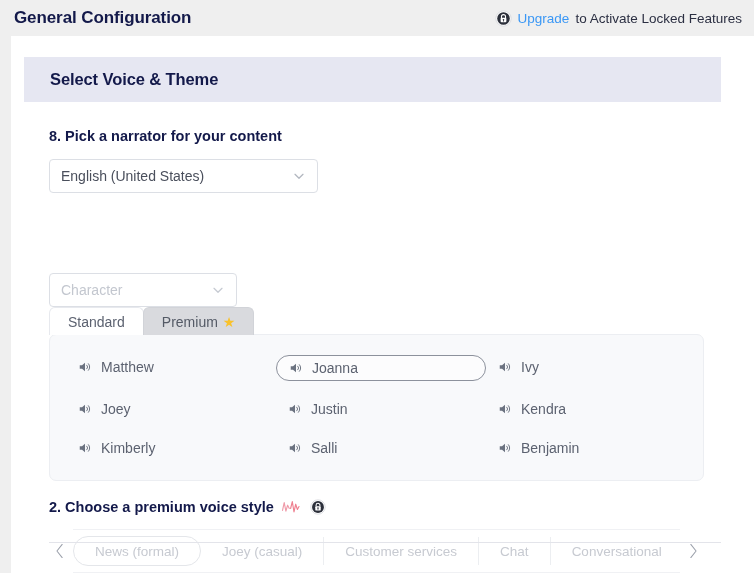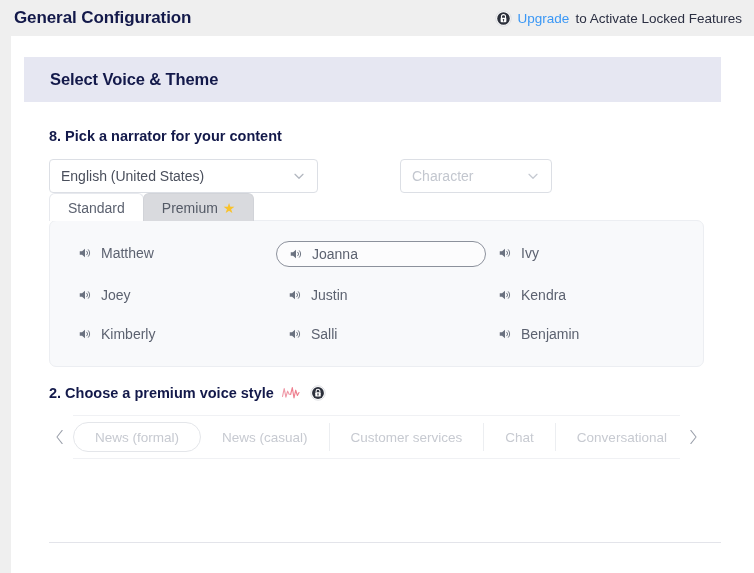--- a/index.html
+++ b/index.html
@@ -98,40 +98,41 @@
     font-size: 14.5px;
     font-weight: bold;
     color: #13194a;
     display: flex;
     align-items: center;
     gap: 7px;
   }
 
   .selects-row {
     display: flex;
-    gap: 62px;
+    gap: 80px;
     margin-top: 15px;
+    flex-direction: column;
   }
 
   .select-box {
     height: 34px;
     border: 1px solid #dcdfe5;
     border-radius: 4px;
     background: #fff;
     display: flex;
     align-items: center;
     justify-content: space-between;
     padding: 0 11px 0 11px;
     font-size: 14px;
     color: #4a4f5c;
     cursor: pointer;
   }
 
   .select-lang { width: 269px; }
-  .select-char { width: 152px; margin-left: 20px; }
+  .select-char { width: 188px; }
   .select-char .select-val { color: #c3c7cf; }
 
   .chev {
     width: 14px;
     height: 14px;
     flex: 0 0 14px;
     color: #aeb3bd;
   }
 
   
@@ -473,21 +474,21 @@
         <svg viewBox="0 0 16 22" width="14" height="20" aria-hidden="true">
           <path d="M10.5 3.5 L4.5 11 L10.5 18.5" fill="none" stroke="#9ba0ab" stroke-width="1.2" stroke-linecap="round" stroke-linejoin="round"></path>
         </svg>
       </div>
 
       <div class="car-track">
         <div class="chip first">
           <span>News (formal)</span>
         </div>
         <div class="chip">
-          <span>News (casual)</span>
+          <span>Joey (casual)</span>
         </div>
         <div class="chip">
           <span>Customer services</span>
         </div>
         <div class="chip">
           <span>Chat</span>
         </div>
         <div class="chip">
           <span>Conversational</span>
         </div>

